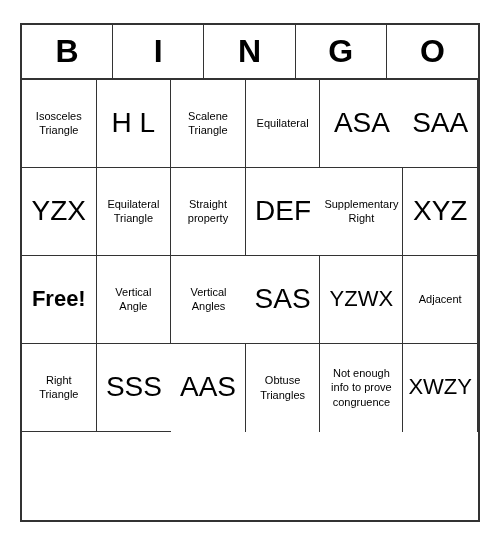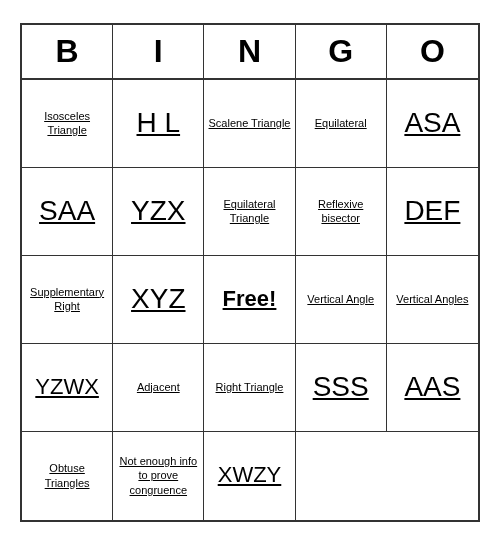--- a/index.html
+++ b/index.html
@@ -26,23 +26,22 @@
       font-size: 32px;
       font-weight: bold;
       padding: 8px 0;
       border-right: 1px solid #333;
     }
     .bingo-header-cell:last-child {
       border-right: none;
     }
     .bingo-grid {
       display: grid;
-      grid-template-columns: repeat(5, 1fr);
+      grid-template-columns: repeat(6, 1fr);
       grid-template-rows: repeat(5, 88px);
-      text-decoration: underline;
     }
     .bingo-cell {
       border-right: 1px solid #333;
       border-bottom: 1px solid #333;
       display: flex;
       align-items: center;
       justify-content: center;
       text-align: center;
       padding: 4px;
       font-size: 13px;
@@ -101,39 +100,42 @@
       <div class="bingo-cell">
         <span class="large-text">SAA</span>
       </div>
       <div class="bingo-cell">
         <span class="large-text">YZX</span>
       </div>
       <div class="bingo-cell">
         <span class="small-text">Equilateral Triangle</span>
       </div>
       <div class="bingo-cell">
-        <span class="small-text">Reflexive bisector</span>
+        <span class="small-text">Straight property</span>
       </div>
       <div class="bingo-cell">
         <span class="large-text">DEF</span>
       </div>
       <div class="bingo-cell">
         <span class="small-text">Supplementary Right</span>
       </div>
       <div class="bingo-cell">
         <span class="large-text">XYZ</span>
       </div>
       <div class="bingo-cell">
         <span class="free-cell">Free!</span>
       </div>
       <div class="bingo-cell">
         <span class="small-text">Vertical Angle</span>
       </div>
       <div class="bingo-cell">
         <span class="small-text">Vertical Angles</span>
+      </div>
+      <div class="bingo-cell">
+        <span class="large-text">SAS</span>
       </div>
       <div class="bingo-cell">
         <span class="medium-text">YZWX</span>
       </div>
       <div class="bingo-cell">
         <span class="small-text">Adjacent</span>
       </div>
       <div class="bingo-cell">
         <span class="small-text">Right Triangle</span>
       </div>

